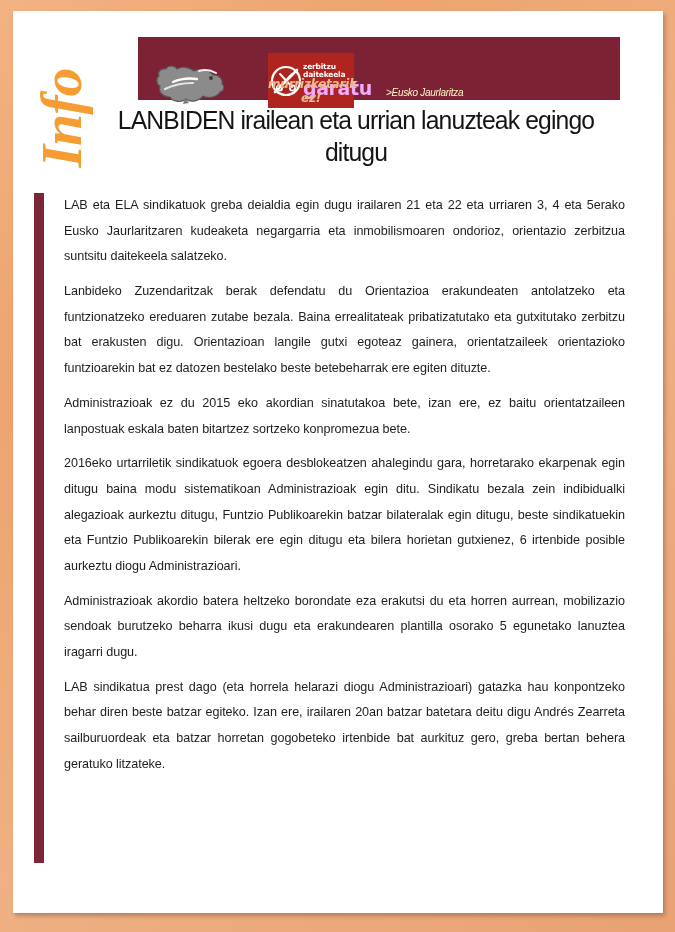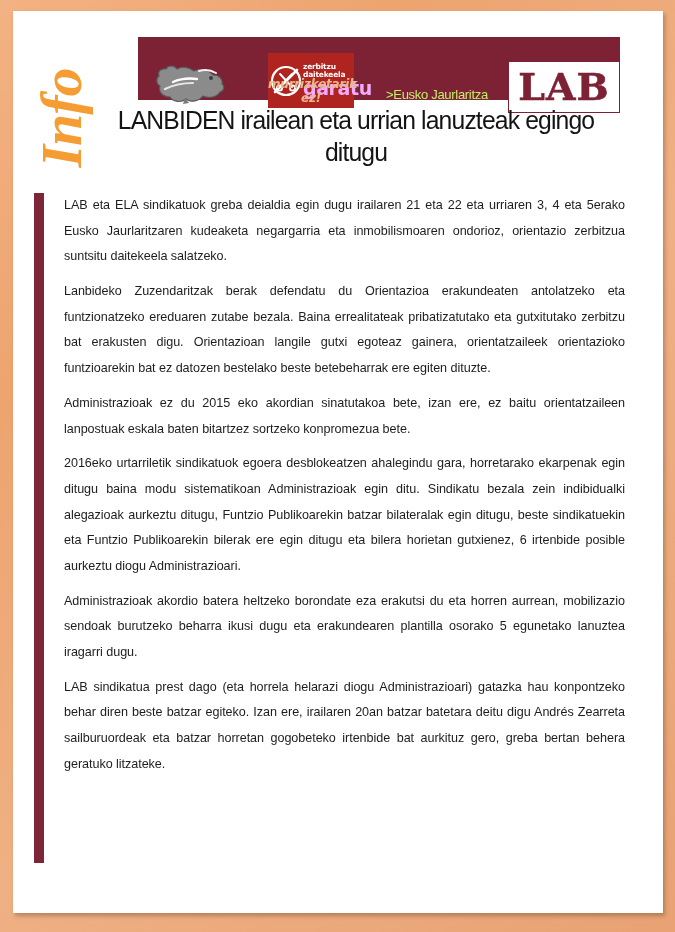--- a/index.html
+++ b/index.html
@@ -122,24 +122,25 @@
     color: #e8b98c;
     letter-spacing: -0.2px;
   }
 
   
   #eusko-caption {
     position: absolute;
     left: 248px;
     top: 50px;
     font-family: "Liberation Sans", sans-serif;
-    font-size: 13px;
-    color: #bef264;
+    font-size: 10px;
+    color: #fef9c3;
     letter-spacing: -0.3px;
     white-space: nowrap;
+    font-style: italic;
   }
 
   
   #lab-logo {
     position: absolute;
     left: 370px;
     top: 24px;
     width: 112px;
     height: 52px;
     background: #ffffff;
@@ -244,23 +245,20 @@
         <div id="garatu-textcol">
           <span class="garatu-sm">zerbitzu</span>
           <span class="garatu-sm">daitekeela</span>
           <span class="garatu-lg">garatu</span>
         </div>
         <div id="garatu-foot">murrizketarik ez!</div>
       </div>
 
       <div id="eusko-caption">&gt;Eusko Jaurlaritza</div>
 
-      <div id="lab-logo">
-        <span id="lab-text">LAB</span>
-      </div>
 
     </div>
 
     <h1 id="headline">LANBIDEN irailean eta urrian lanuzteak egingo ditugu</h1>
   </div>
 
   <div id="body-area">
     <div id="accent-bar"></div>
     <div id="paragraphs">
         <p class="para">LAB eta ELA sindikatuok greba deialdia egin dugu irailaren 21 eta 22 eta urriaren 3, 4 eta 5erako Eusko Jaurlaritzaren kudeaketa negargarria eta inmobilismoaren ondorioz, orientazio zerbitzua suntsitu daitekeela  salatzeko.</p>

